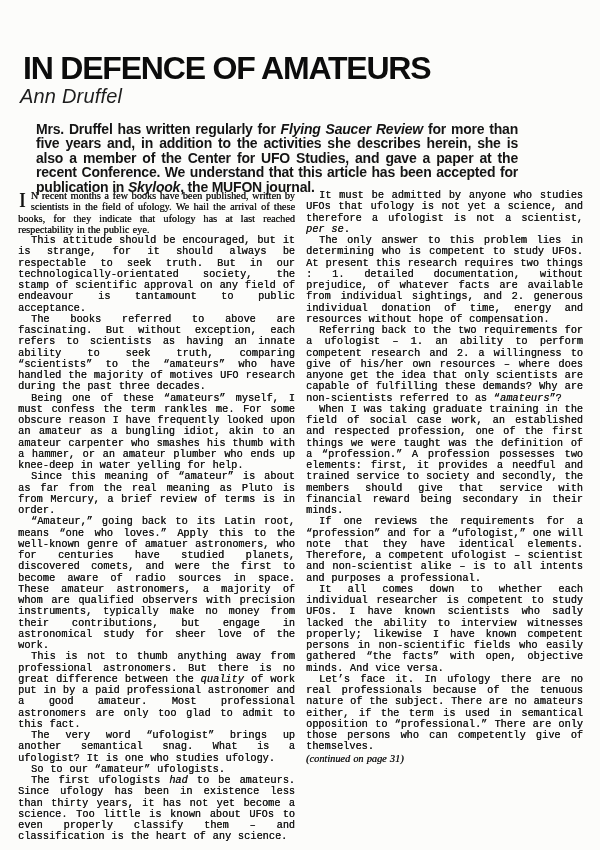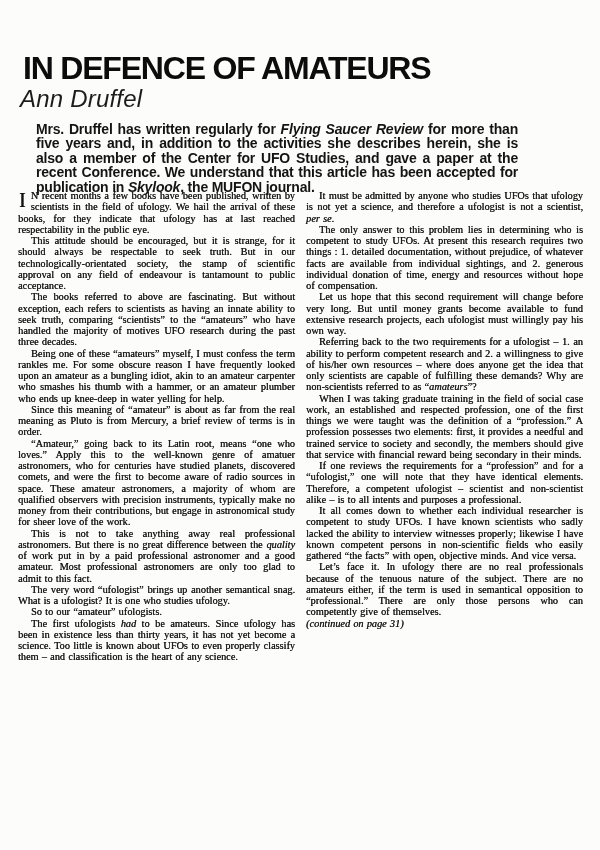--- a/index.html
+++ b/index.html
@@ -24,21 +24,21 @@
     letter-spacing: -1.2px;
     color: #0c0c0c;
     white-space: nowrap;
   }
   .author {
     position: absolute;
     left: 20px;
     top: 85px;
     font-family: "Liberation Sans", sans-serif;
     font-style: italic;
-    font-size: 24px;
+    font-size: 20px;
     letter-spacing: 0.2px;
     color: #1d1d1d;
   }
   .standfirst {
     position: absolute;
     left: 20px;
     top: 106px;
     width: 482px;
     margin: 16px;
     font-family: "Liberation Sans", sans-serif;
@@ -60,21 +60,21 @@
   .col {
     width: 277px;
     font-size: 10.3px;
     line-height: 11.25px;
     text-align: justify;
     word-spacing: 0.6px;
     color: #1a1a1a;
     text-shadow: 0.25px 0 0 currentColor; 
   }
   .col p { margin: 0; }
-  .col p.indent { text-indent: 13px; }
+  .col p.indent { text-indent: 13px; font-family: Liberation Mono, monospace; }
   .col p.right { }
   .dropcap {
     float: left;
     font-size: 20px;
     line-height: 19px;
     padding: 1px 5px 0 1px;
     color: #111;
   }
   i { font-style: italic; }
 </style>
@@ -86,29 +86,28 @@
   <div class="author">Ann Druffel</div>
   <p class="standfirst"><span>Mrs. Druffel has written regularly for </span><i>Flying Saucer Review</i><span> for more than five years and, in addition to the activities she describes herein, she is also a member of the Center for UFO Studies, and gave a paper at the recent Conference. We understand that this article has been accepted for publication in </span><i>Skylook</i><span>, the MUFON journal.</span></p>
   <div class="columns">
     <div class="col">
         <p class="noindent"><span class="dropcap">I</span><span>N recent months a few books have been published, written by scientists in the field of ufology. We hail the arrival of these books, for they indicate that ufology has at last reached respectability in the public eye.</span></p>
         <p class="indent"><span>This attitude should be encouraged, but it is strange, for it should always be respectable to seek truth. But in our technologically-orientated society, the stamp of scientific approval on any field of endeavour is tantamount to public acceptance.</span></p>
         <p class="indent"><span>The books referred to above are fascinating. But without exception, each refers to scientists as having an innate ability to seek truth, comparing “scientists” to the “amateurs” who have handled the majority of motives UFO research during the past three decades.</span></p>
         <p class="indent"><span>Being one of these “amateurs” myself, I must confess the term rankles me. For some obscure reason I have frequently looked upon an amateur as a bungling idiot, akin to an amateur carpenter who smashes his thumb with a hammer, or an amateur plumber who ends up knee-deep in water yelling for help.</span></p>
         <p class="indent"><span>Since this meaning of “amateur” is about as far from the real meaning as Pluto is from Mercury, a brief review of terms is in order.</span></p>
         <p class="indent"><span>“Amateur,” going back to its Latin root, means “one who loves.” Apply this to the well-known genre of amatuer astronomers, who for centuries have studied planets, discovered comets, and were the first to become aware of radio sources in space. These amateur astronomers, a majority of whom are qualified observers with precision instruments, typically make no money from their contributions, but engage in astronomical study for sheer love of the work.</span></p>
-        <p class="indent"><span>This is not to take anything away real professional astronomers. But there is no great difference between the </span><i>quality</i><span> of work put in by a paid professional astronomer and a good amateur. Most professional astronomers are only too glad to admit to this fact.</span></p>
+        <p class="indent"><span>This is not to thumb anything away from professional astronomers. But there is no great difference between the </span><i>quality</i><span> of work put in by a paid professional astronomer and a good amateur. Most professional astronomers are only too glad to admit to this fact.</span></p>
         <p class="indent"><span>The very word “ufologist” brings up another semantical snag. What is a ufologist? It is one who studies ufology.</span></p>
         <p class="indent"><span>So to our “amateur” ufologists.</span></p>
         <p class="indent"><span>The first ufologists </span><i>had</i><span> to be amateurs. Since ufology has been in existence less than thirty years, it has not yet become a science. Too little is known about UFOs to even properly classify them – and classification is the heart of any science.</span></p>
       </div>
     <div class="col">
         <p class="indent"><span>It must be admitted by anyone who studies UFOs that ufology is not yet a science, and therefore a ufologist is not a scientist, </span><i>per se</i><span>.</span></p>
         <p class="indent"><span>The only answer to this problem lies in determining who is competent to study UFOs. At present this research requires two things : 1. detailed documentation, without prejudice, of whatever facts are available from individual sightings, and 2. generous individual donation of time, energy and resources without hope of compensation.</span></p>
-        <p class="indent"><span>Let us hope that this second requirement will change before very long. But until money grants become available to fund extensive research projects, each ufologist must willingly pay his own way.</span></p>
         <p class="indent"><span>Referring back to the two requirements for a ufologist – 1. an ability to perform competent research and 2. a willingness to give of his/her own resources – where does anyone get the idea that only scientists are capable of fulfilling these demands? Why are non-scientists referred to as “</span><i>amateurs</i><span>”?</span></p>
         <p class="indent"><span>When I was taking graduate training in the field of social case work, an established and respected profession, one of the first things we were taught was the definition of a “profession.” A profession possesses two elements: first, it provides a needful and trained service to society and secondly, the members should give that service with financial reward being secondary in their minds.</span></p>
         <p class="indent"><span>If one reviews the requirements for a “profession” and for a “ufologist,” one will note that they have identical elements. Therefore, a competent ufologist – scientist and non-scientist alike – is to all intents and purposes a professional.</span></p>
         <p class="indent"><span>It all comes down to whether each individual researcher is competent to study UFOs. I have known scientists who sadly lacked the ability to interview witnesses properly; likewise I have known competent persons in non-scientific fields who easily gathered “the facts” with open, objective minds. And vice versa.</span></p>
         <p class="indent"><span>Let’s face it. In ufology there are no real professionals because of the tenuous nature of the subject. There are no amateurs either, if the term is used in semantical opposition to “professional.” There are only those persons who can competently give of themselves.</span></p>
         <p class="noindent right"><i>(continued on page 31)</i></p>
       </div>
   </div>
 </div>
 

